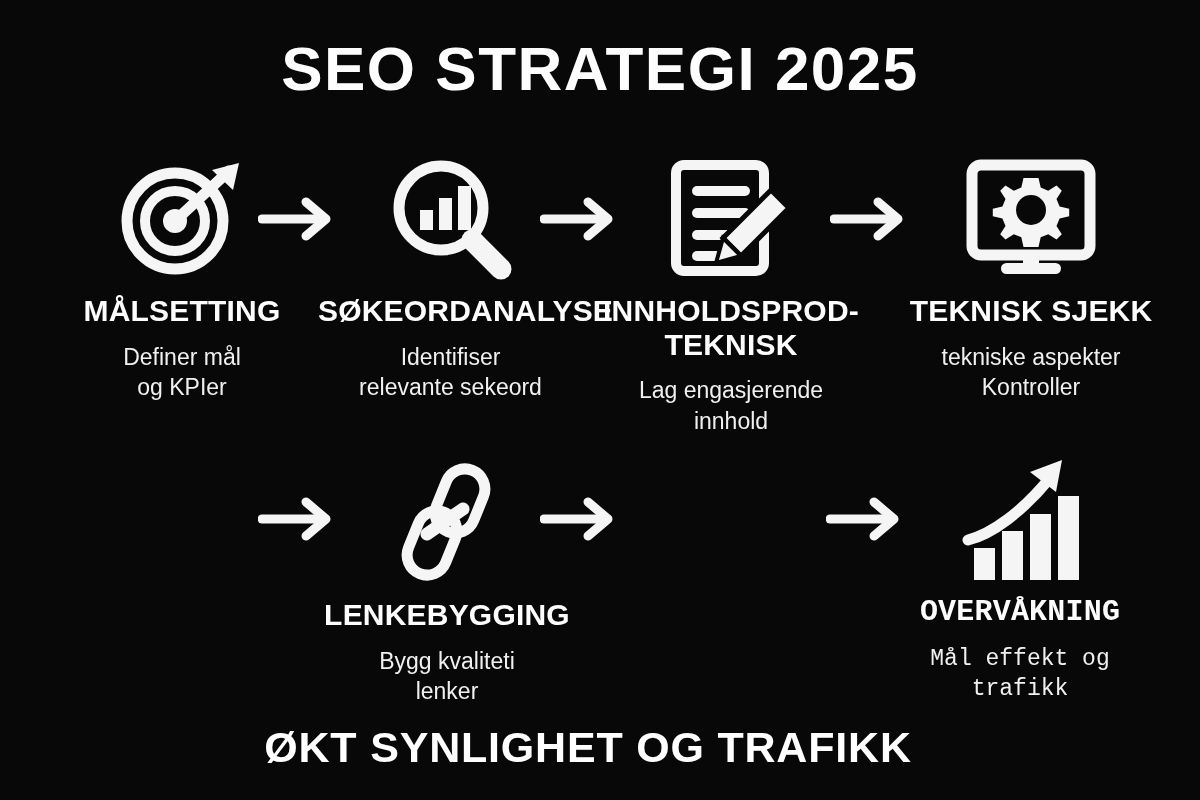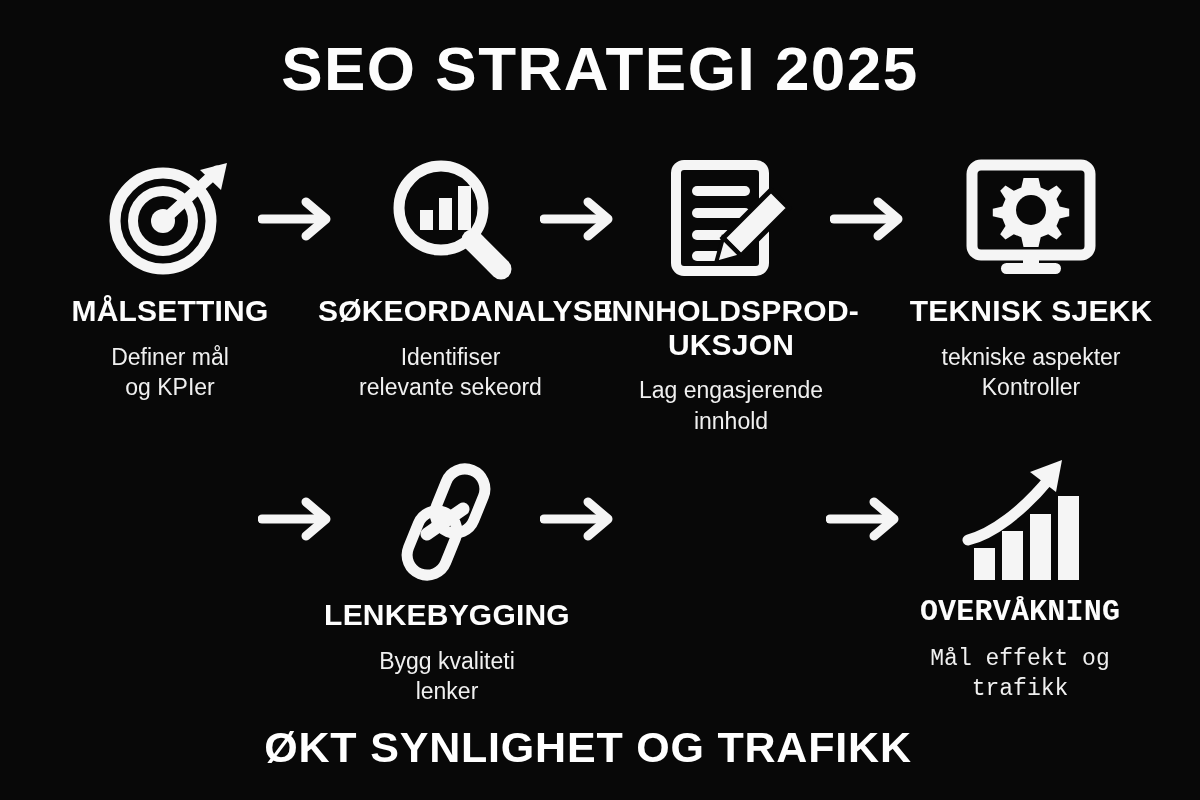--- a/index.html
+++ b/index.html
@@ -62,21 +62,21 @@
   }
   .step-desc {
     margin-top: 14px;
     font-size: 23px;
     font-weight: 400;
     line-height: 1.32;
     color: #f0f0f0;
   }
 
   
-  .step-1 { left: 40px;  top: 158px; width: 260px; text-align: center; }
+  .step-1 { left: 52px;  top: 158px; width: 260px; text-align: center; }
   .step-2 { left: 318px; top: 158px; width: 265px; }
   .step-3 { left: 600px; top: 158px; width: 262px; }
   .step-4 { left: 900px; top: 158px; width: 262px; }
 
   
   .step-5 { left: 318px; top: 462px; width: 258px; }
   .step-6 { left: 890px; top: 460px; width: 260px; font-family: Liberation Mono, monospace; }
 
   
   .arrow {
@@ -169,21 +169,21 @@
         <rect x="27" y="29" width="58" height="10" rx="5" fill="#f5f5f5"></rect>
         <rect x="27" y="51" width="58" height="10" rx="5" fill="#f5f5f5"></rect>
         <rect x="27" y="73" width="44" height="10" rx="5" fill="#f5f5f5"></rect>
         <rect x="27" y="94" width="29" height="10" rx="5" fill="#f5f5f5"></rect>
         <path d="M106 33 L124 51 L76 99 L58 81 Z" fill="#f5f5f5" stroke="#080808" stroke-width="5"></path>
         <path d="M58 81 L76 99 L51 106 Z" fill="#f5f5f5" stroke="#080808" stroke-width="4"></path>
       </svg>
     </div>
     <div class="step-title">
       <div>INNHOLDSPROD-</div>
-      <div>UKSJON</div>
+      <div>TEKNISK</div>
     </div>
     <div class="step-desc">
       <div>Lag engasjerende</div>
       <div>innhold</div>
     </div>
   </div>
 
   <div class="arrow arrow-3">
     <svg width="80" height="44" viewBox="0 0 80 44" fill="none">
       <path d="M4 22 H62" stroke="#f5f5f5" stroke-width="9" stroke-linecap="round"></path>

